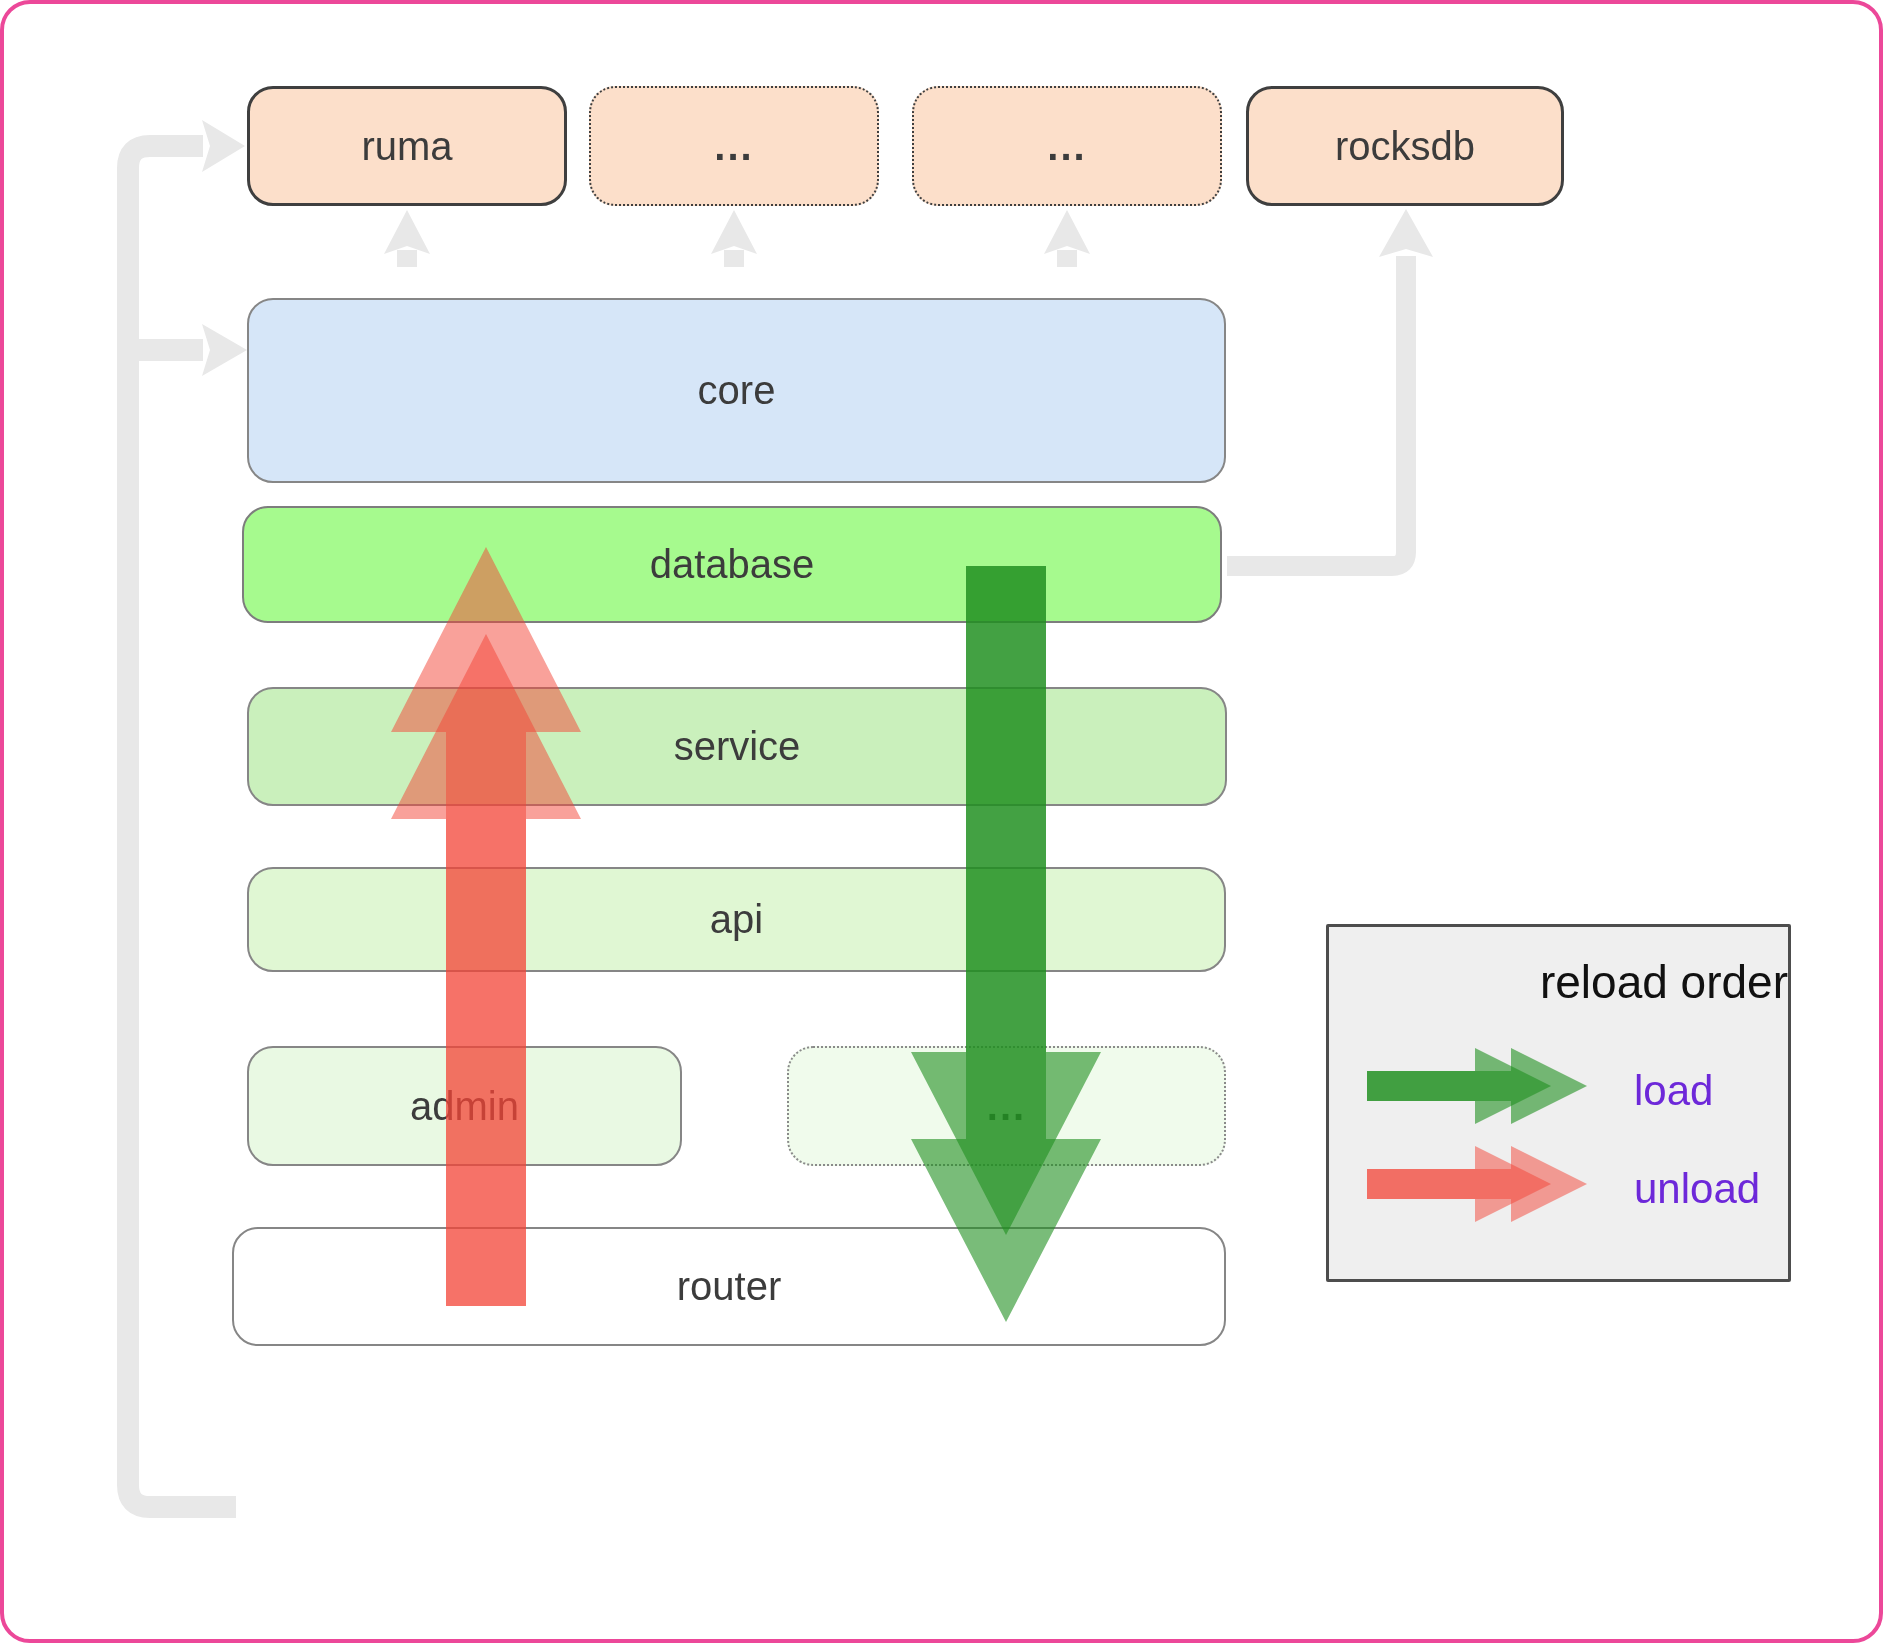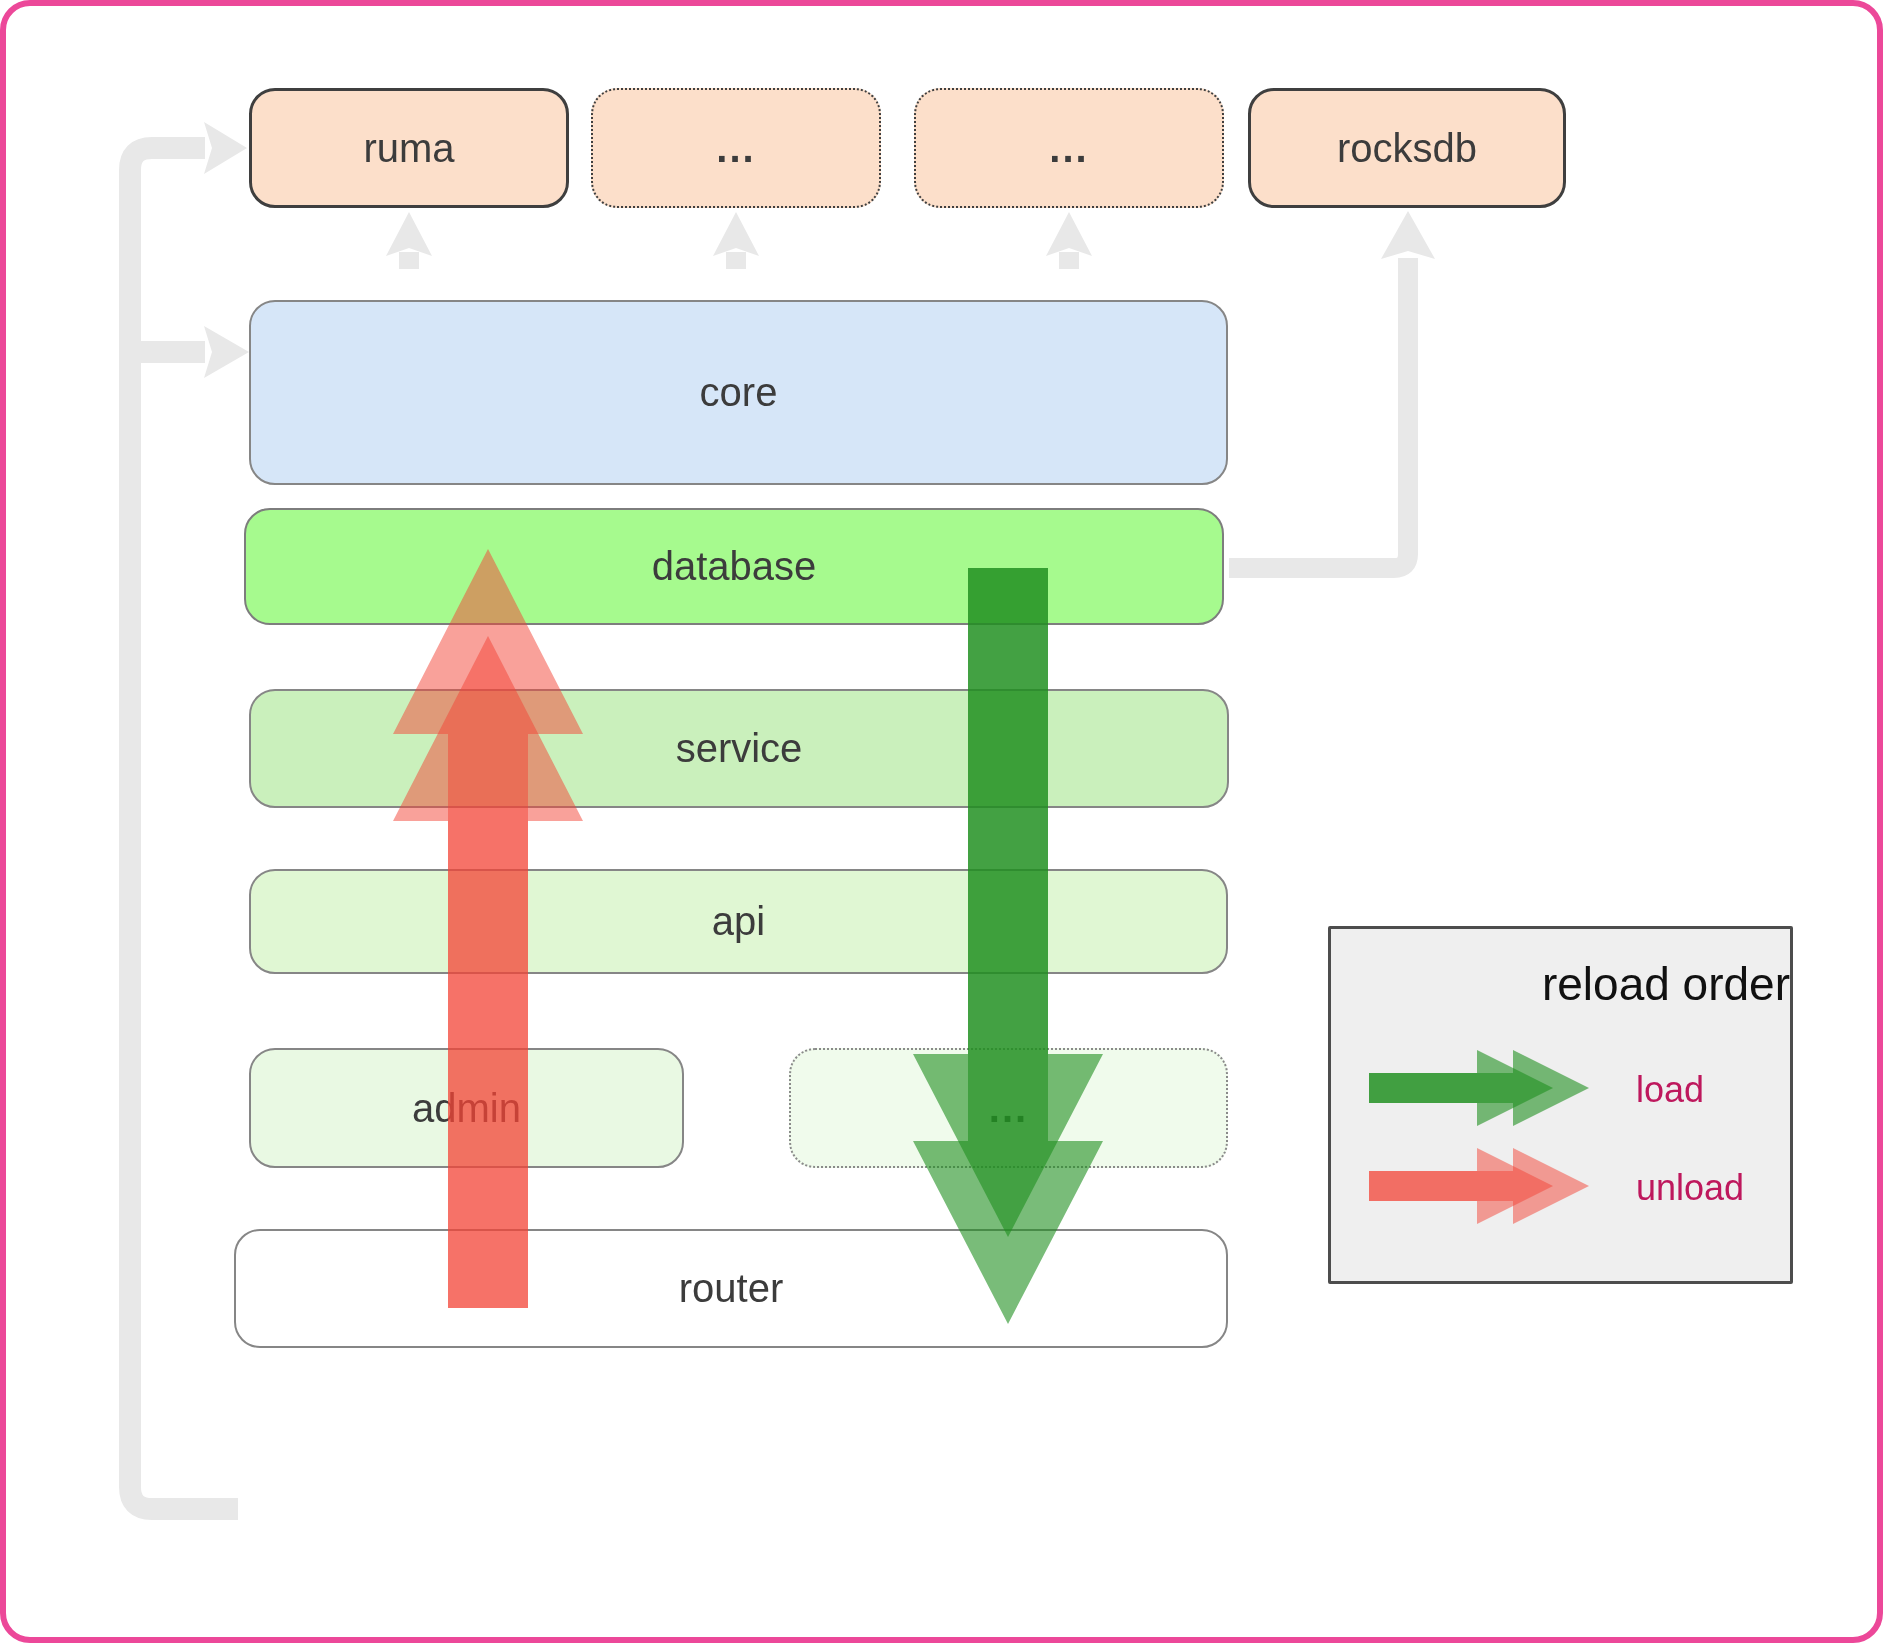--- a/index.html
+++ b/index.html
@@ -1,18 +1,18 @@
 <!DOCTYPE html>
 <html><head>
 <meta charset="utf-8">
 <style>
   html,body{margin:0;padding:0;background:#ffffff;font-family:"Liberation Sans",sans-serif;}
   #canvas{
     position:relative;width:1883px;height:1643px;background:#ffffff;
-    box-sizing:border-box;border:6px solid #ec4899;border-radius:30px;overflow:hidden;
+    box-sizing:border-box;border:4px solid #ec4899;border-radius:30px;overflow:hidden;
   }
   .node{
     position:absolute;display:flex;align-items:center;justify-content:center;
     box-sizing:border-box;font-size:40px;color:#3c3c3c;border-radius:26px;
   }
   .node-solid-dark{background:#fcdfca;border:3px solid #3f3f3f;}
   .node-dotted{background:#fcdfca;border:2px dotted #3f3f3f;}
   .dots{font-weight:700;letter-spacing:2px;}
   .node-core{background:#d6e6f8;border:2px solid #868686;margin-top:32px;}
   .node-database{background:#a6fa8e;border:2px solid #7d7d7d;}
@@ -25,21 +25,21 @@
     color:#ffffff;font-weight:700;font-size:44px;}
   #overlay{position:absolute;left:0;top:0;pointer-events:none;}
   .legend{
     position:absolute;left:1322px;top:920px;width:465px;height:358px;
     background:#efefef;border:3px solid #4d4d4d;box-sizing:border-box;border-radius:2px;
   }
   .legend-title{
     position:absolute;left:0;right:0;top:28px;text-align:right;
     font-size:46px;color:#111111;
   }
-  .legend-label{position:absolute;left:305px;font-size:36px;color:#be185d;}
+  .legend-label{position:absolute;left:305px;font-size:42px;color:#6d28d9;}
   .legend-label.load{top:140px;}
   .legend-label.unload{top:238px;}
 </style>
 </head>
 <body>
 
 <div id="canvas">
 
   <div class="node node-solid-dark" style="left:243px;top:82px;width:320px;height:120px;">
     <span>ruma</span>

